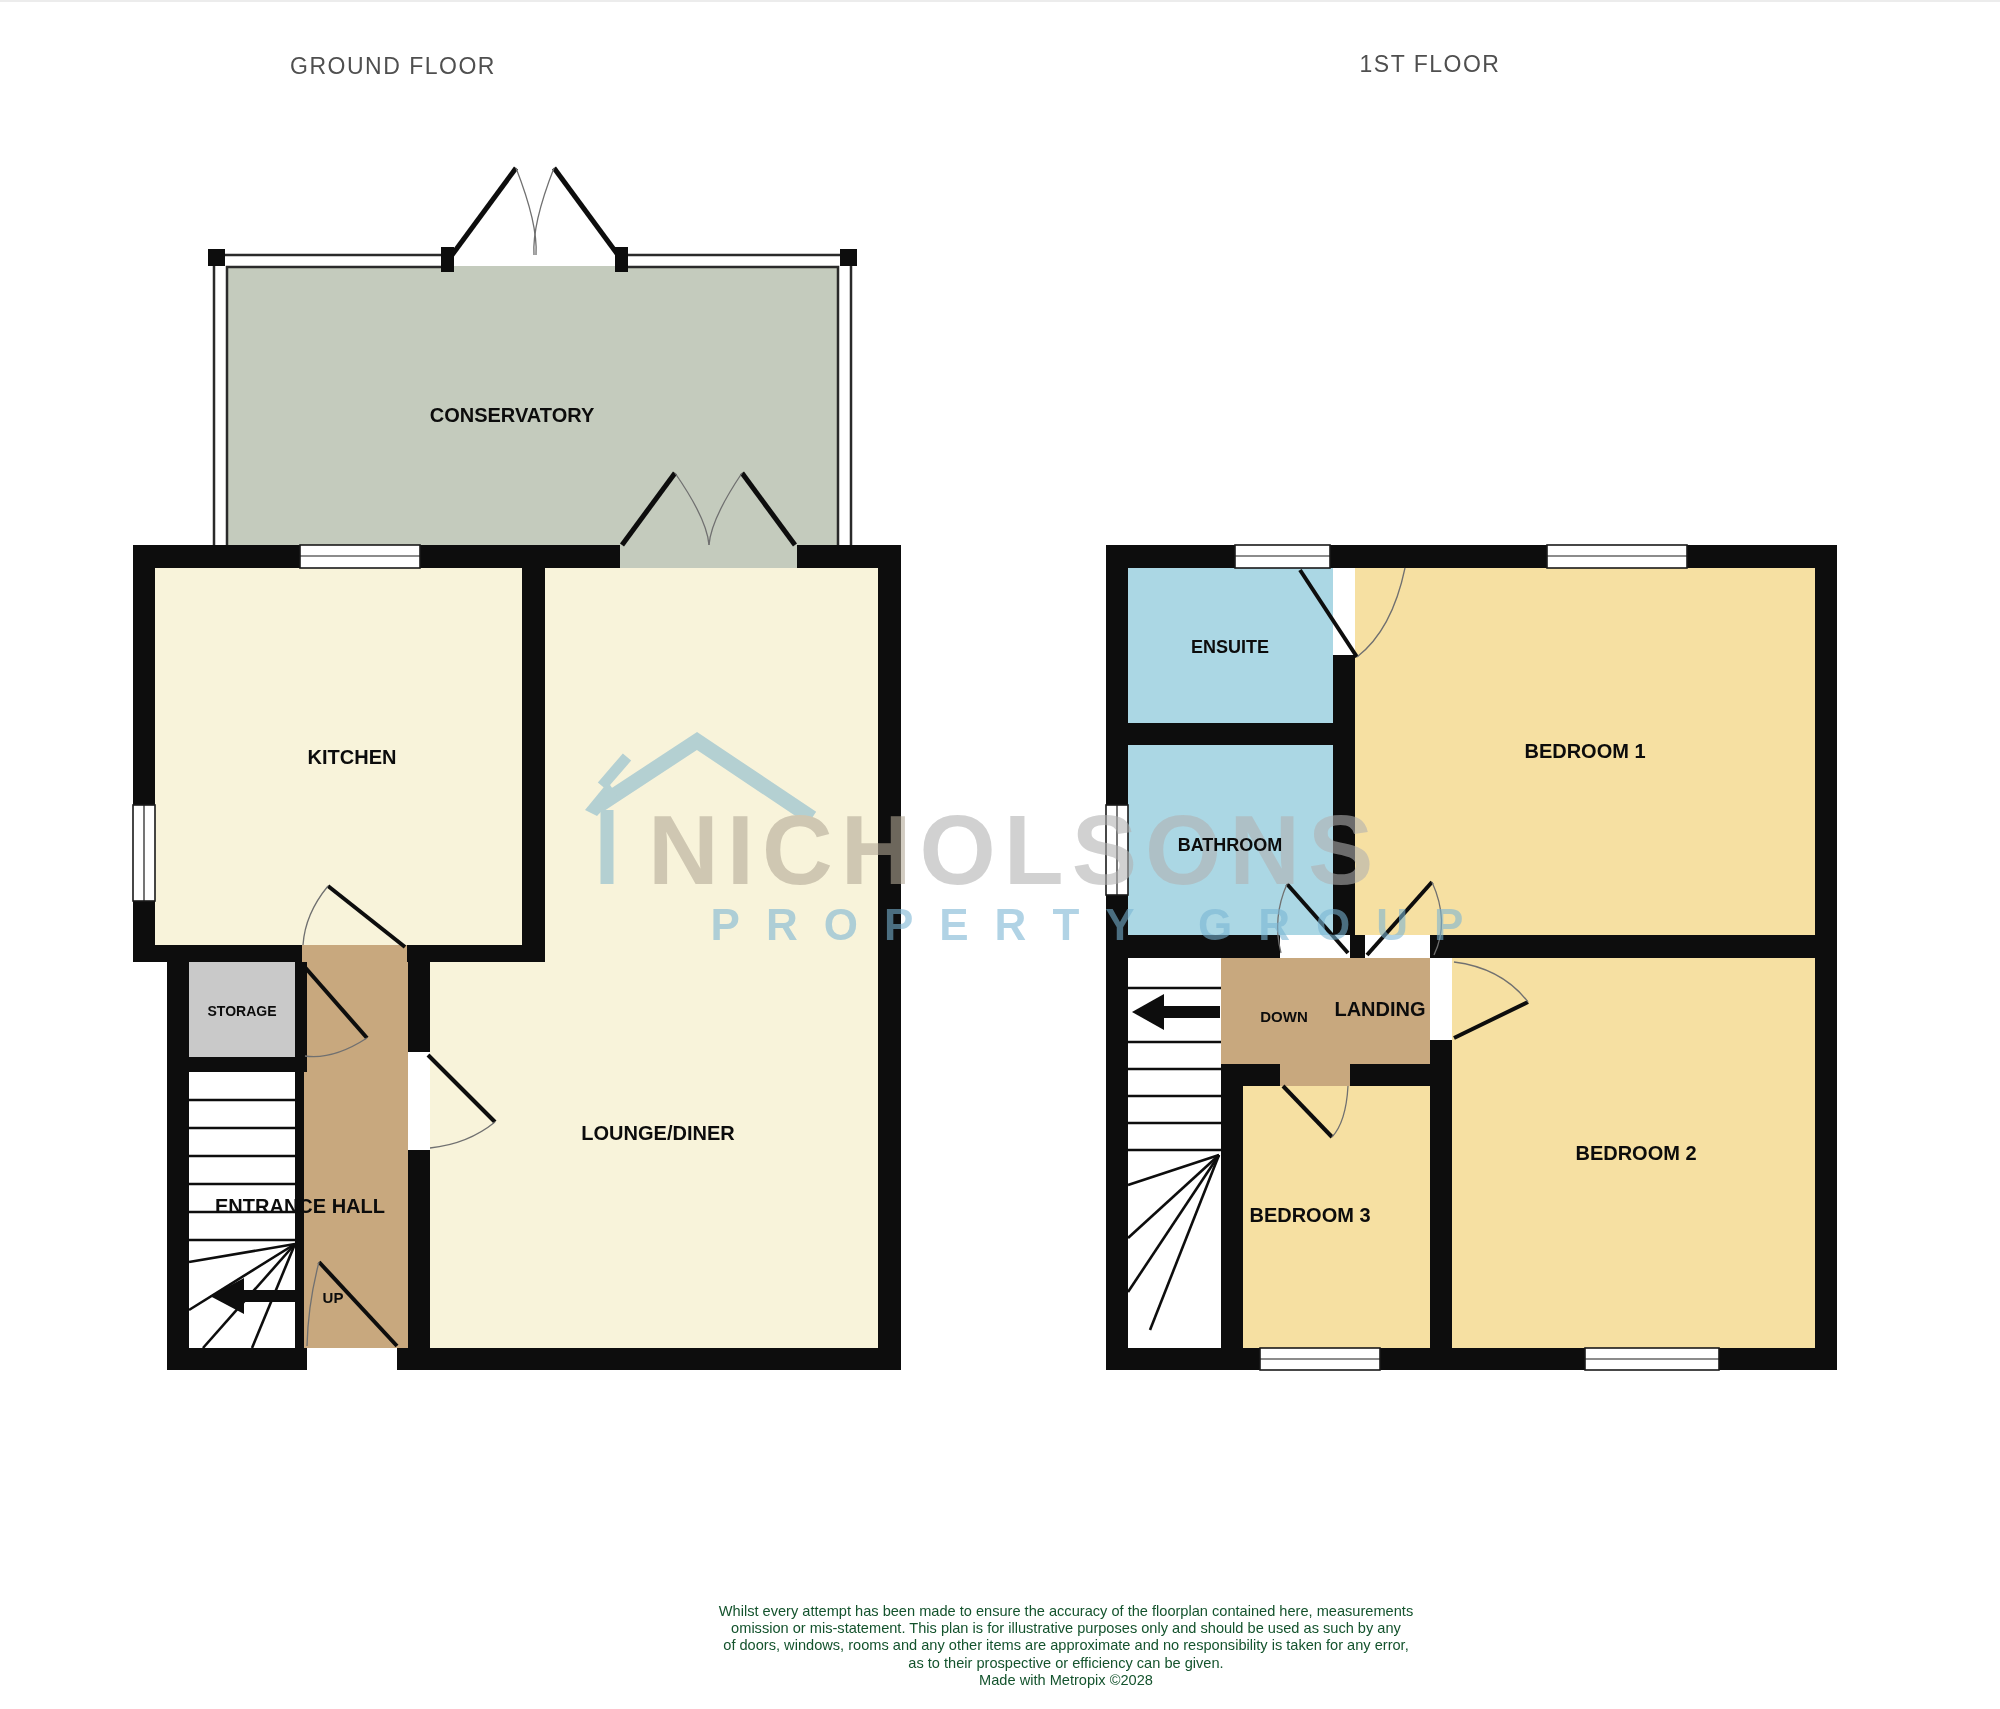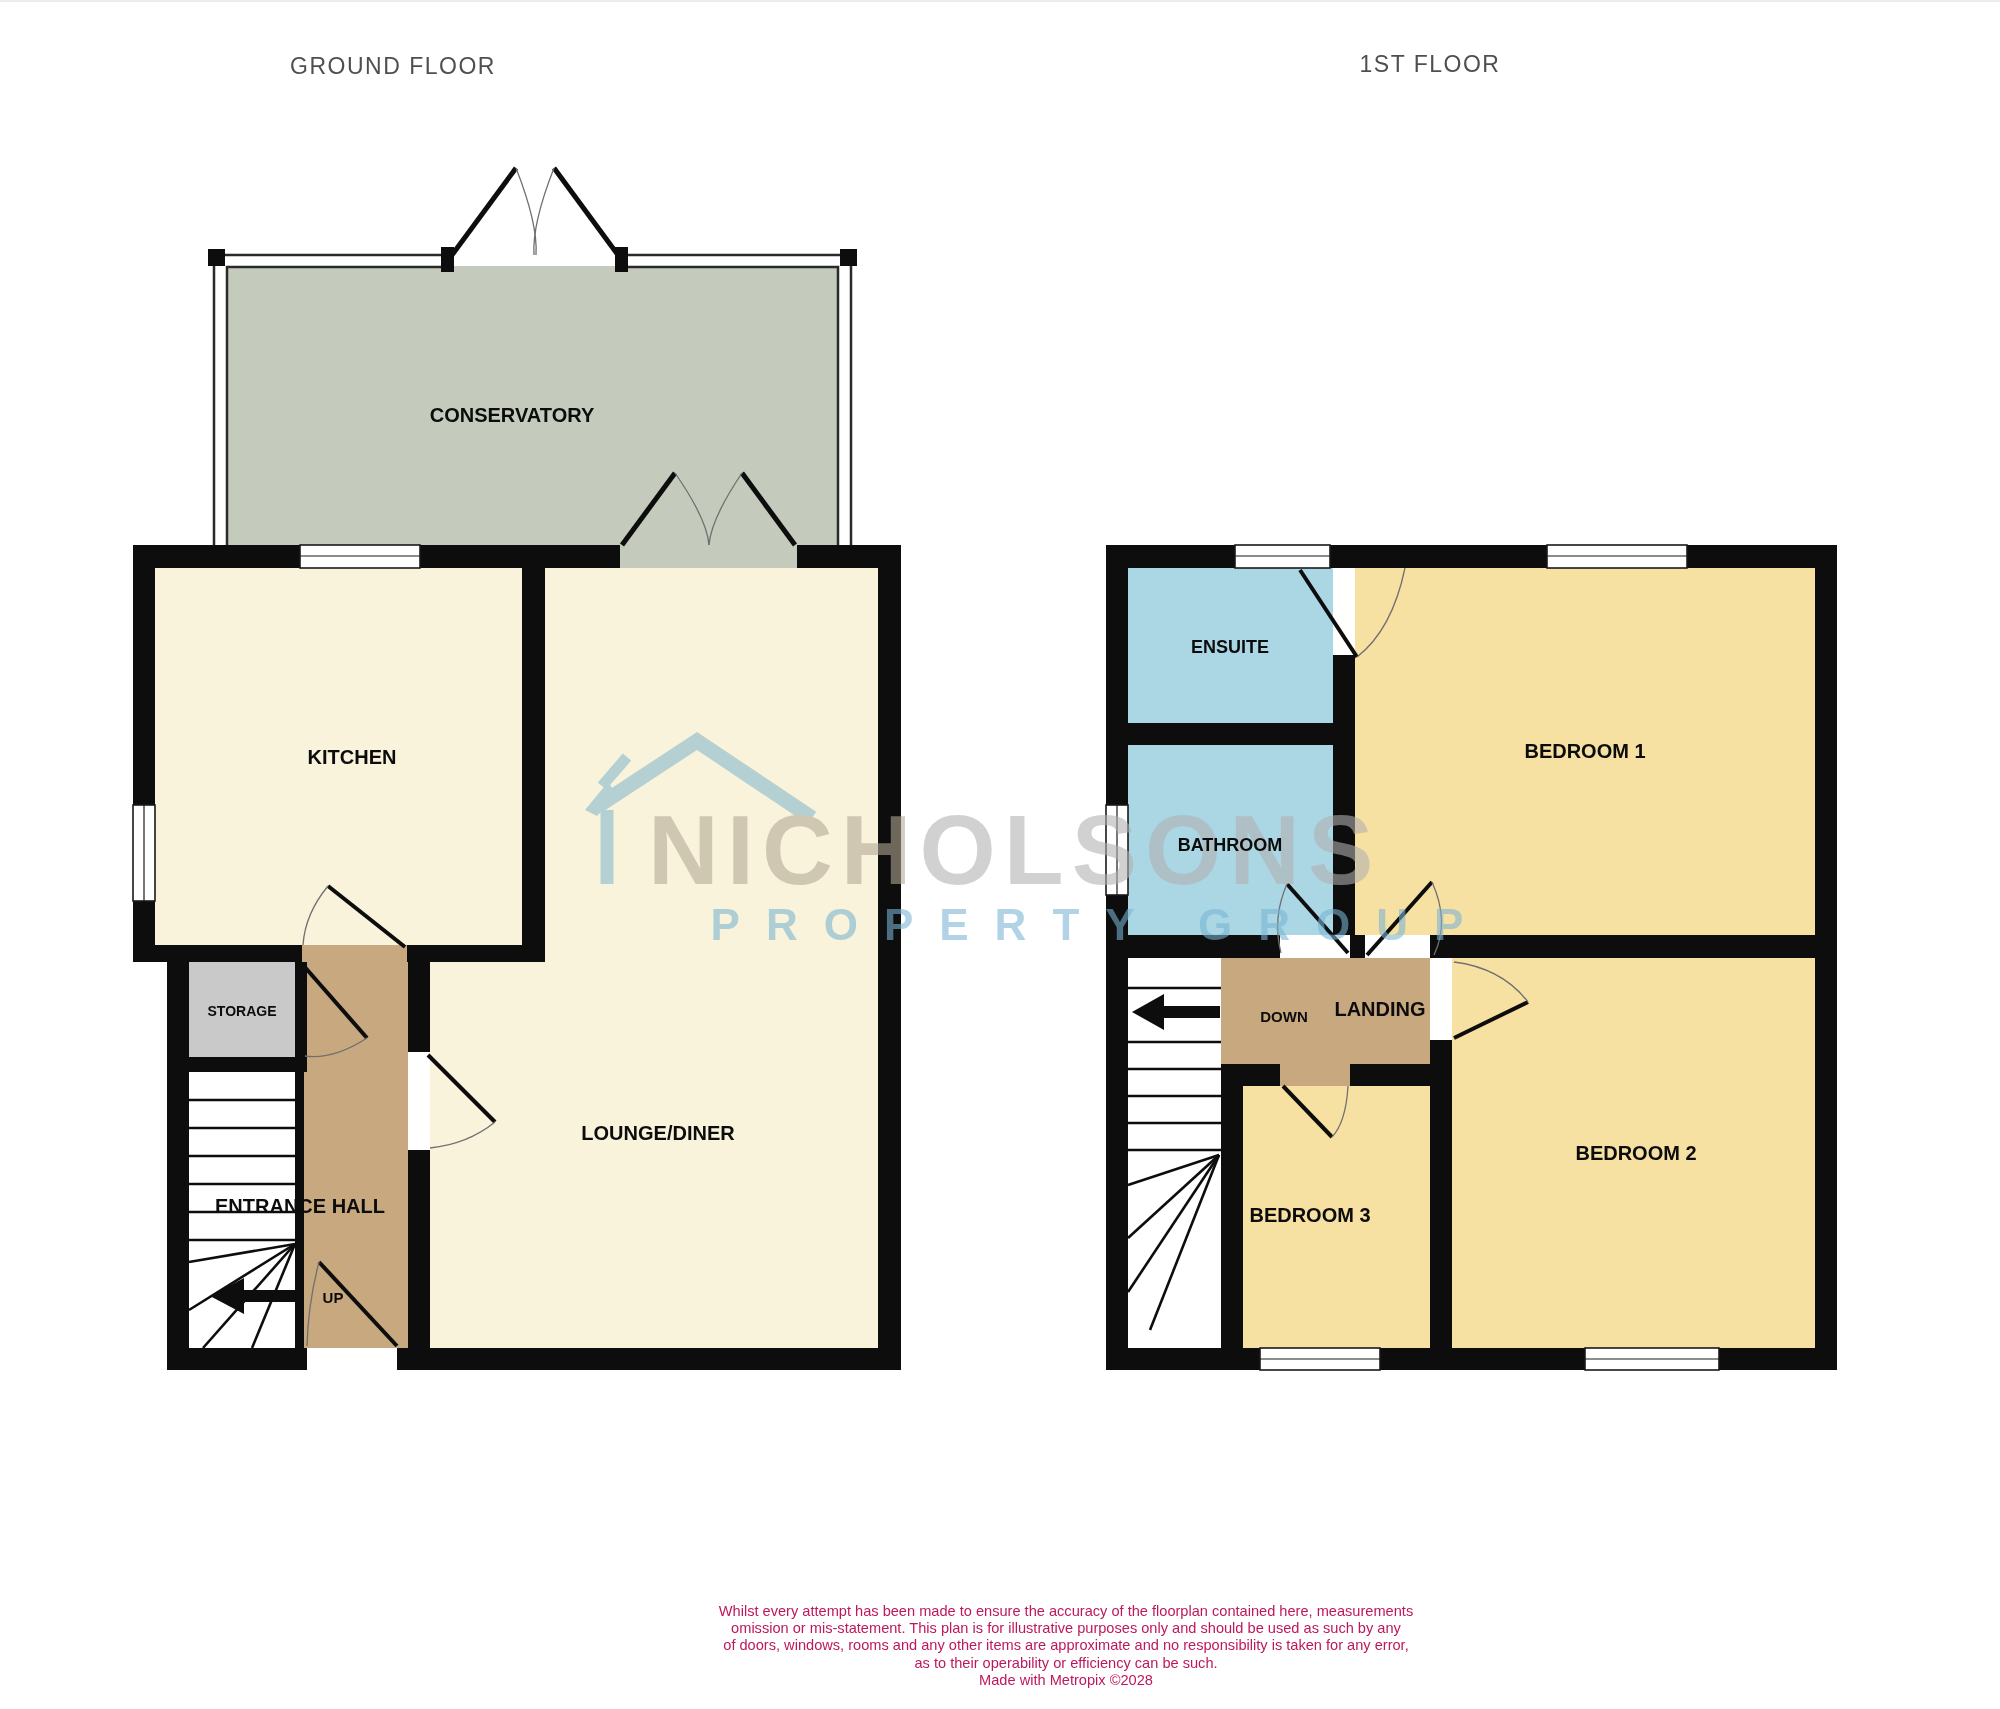--- a/index.html
+++ b/index.html
@@ -1,20 +1,20 @@
 <!DOCTYPE html>
 <html><head>
 <meta charset="utf-8">
 <style>
   html,body{margin:0;padding:0;background:#ffffff;}
   body{width:2000px;height:1709px;position:relative;font-family:"Liberation Sans",sans-serif;overflow:hidden;}
   #stage{position:absolute;left:0;top:0;}
   .topline{position:absolute;left:0;top:0;width:2000px;height:2px;background:#ececec;}
   #disclaimer{position:absolute;left:316px;top:1603px;width:1500px;text-align:center;
-              font-size:14.6px;line-height:17.2px;color:#be185d;}
+              font-size:14.6px;line-height:17.2px;color:#14532d;}
   text{font-family:"Liberation Sans",sans-serif;}
   .roomlabel{font-weight:700;fill:#0c0c0c;}
   .smalllabel{font-weight:700;fill:#0c0c0c;}
   .floortitle{font-weight:400;letter-spacing:1.5px;}
 </style>
 </head>
 <body>
 
 <div class="topline"></div>
 
@@ -265,15 +265,15 @@
     <text class="roomlabel" x="1310" y="1222" font-size="20">BEDROOM 3</text>
     <text class="roomlabel" x="1380" y="1016" font-size="20">LANDING</text>
     <text class="smalllabel" x="1284" y="1022" font-size="15" font-weight="400">DOWN</text>
   </g>
 </svg>
 
 <div id="disclaimer">
   <div>Whilst every attempt has been made to ensure the accuracy of the floorplan contained here, measurements</div>
   <div>omission or mis-statement. This plan is for illustrative purposes only and should be used as such by any</div>
   <div>of doors, windows, rooms and any other items are approximate and no responsibility is taken for any error,</div>
-  <div>as to their operability or efficiency can be such.</div>
+  <div>as to their prospective or efficiency can be given.</div>
   <div>Made with Metropix ©2028</div>
 </div>
 
 </body></html>

